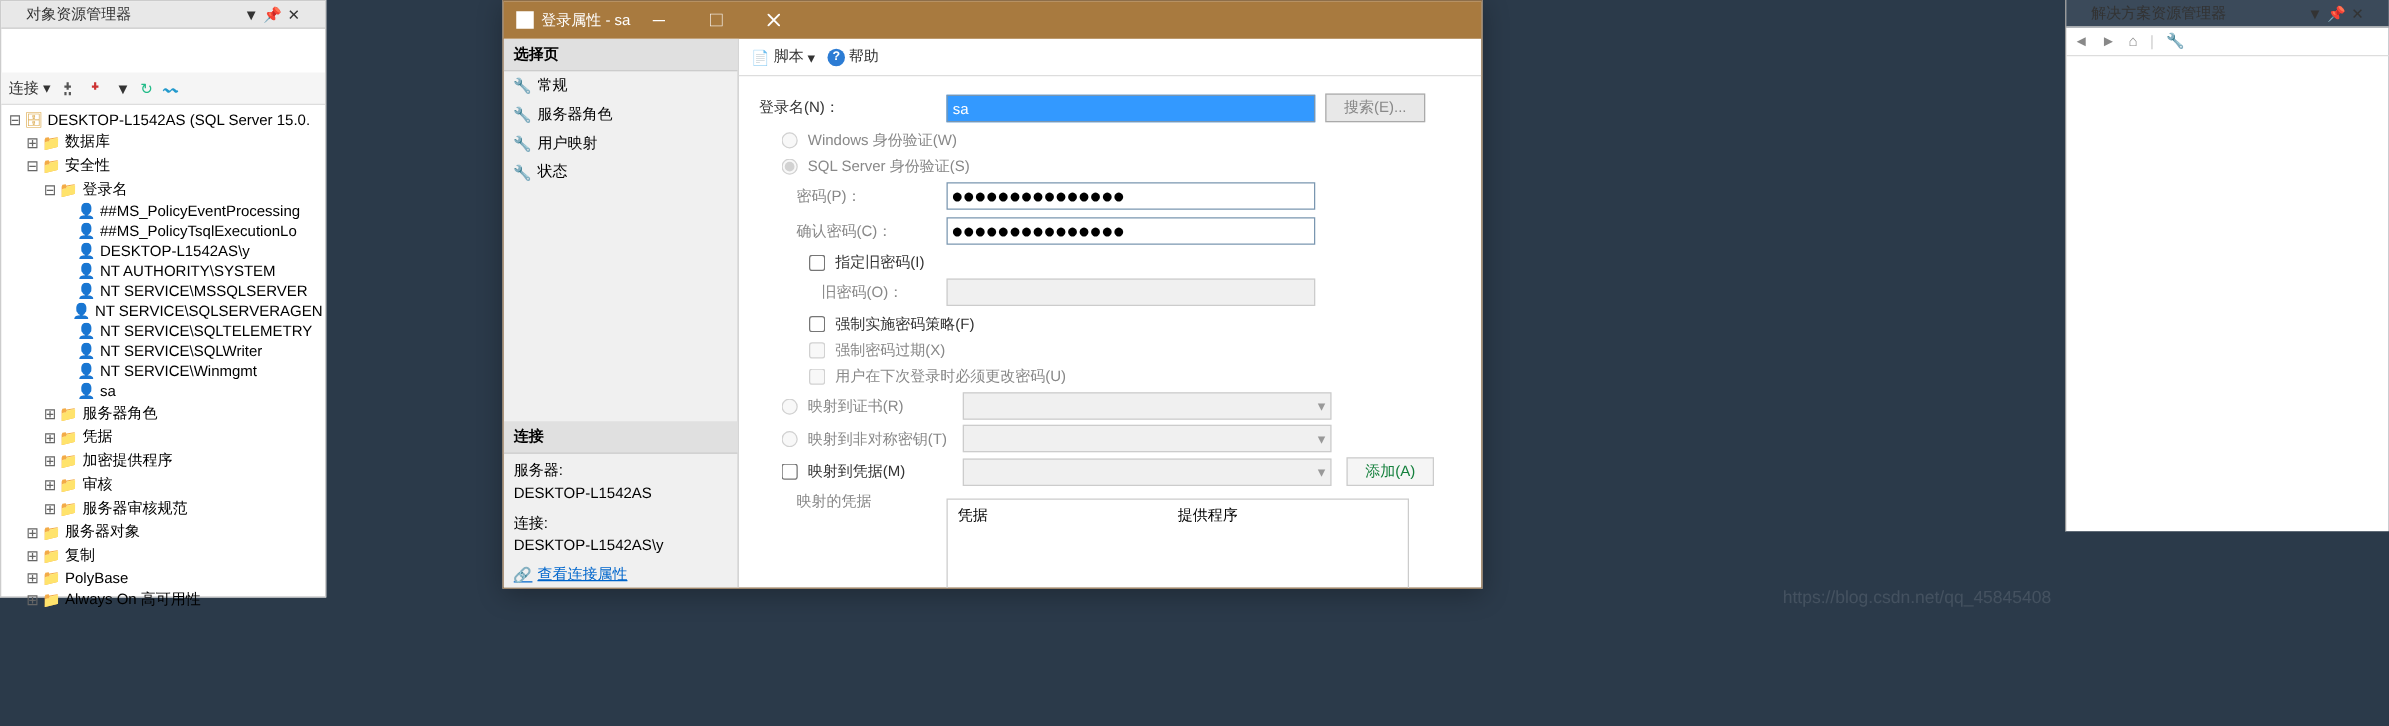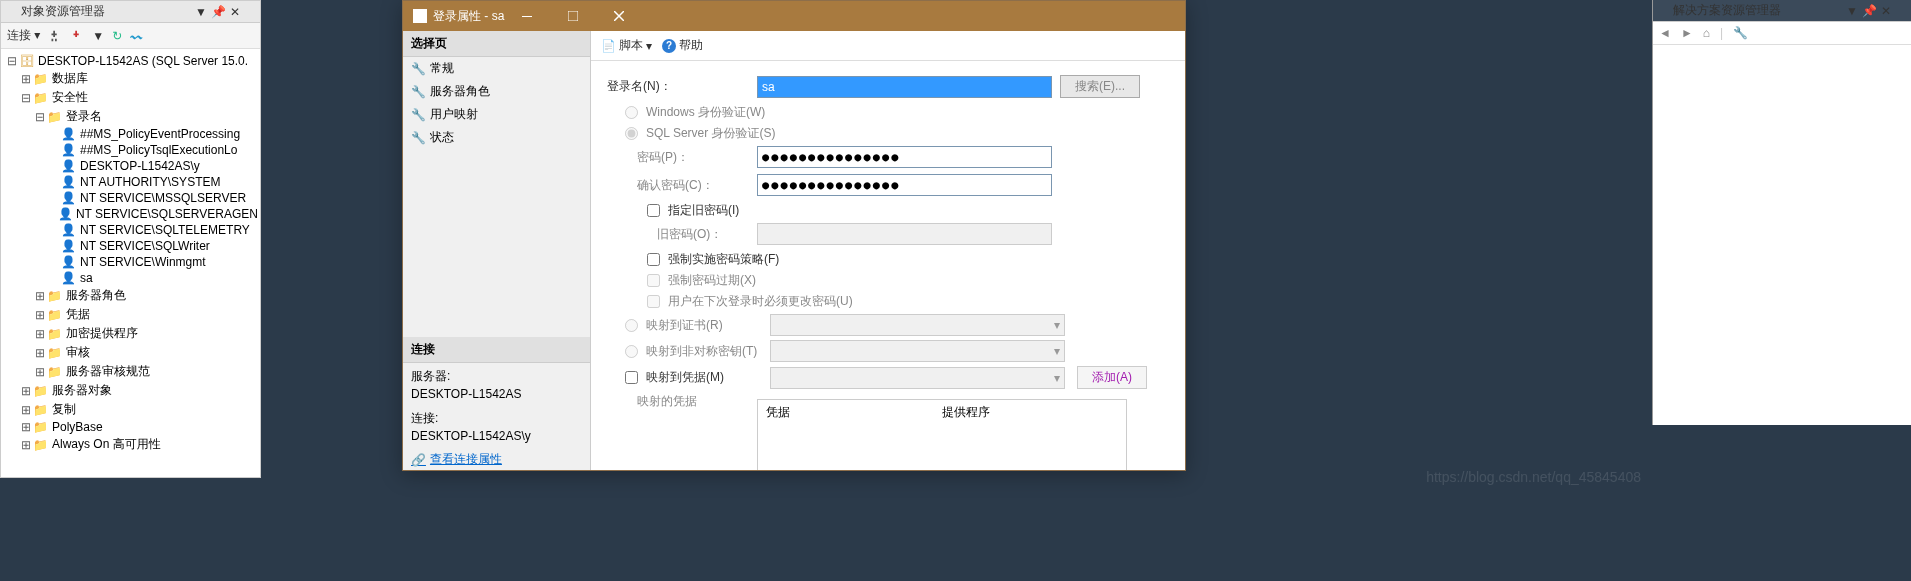--- a/index.html
+++ b/index.html
@@ -4,21 +4,21 @@
 <style>
 * { box-sizing: border-box; margin: 0; padding: 0; font-family: "Microsoft YaHei", "Segoe UI", Tahoma, sans-serif; font-size: 12px; }
 body { background: #2b3a4a; width: 1911px; height: 581px; overflow: hidden; position: relative; }
 
 
 .left-panel { position: absolute; left: 0; top: 0; width: 261px; height: 478px; background: #fff; border: 1px solid #ccc; }
 .panel-title { background: #e8e8e8; padding: 2px 20px; display: flex; align-items: center; justify-content: space-between; border-bottom: 1px solid #ccc; }
 .panel-title-text { color: #333; }
 .panel-title-icons { display: flex; gap: 4px; }
 .panel-title-icons span { cursor: pointer; color: #333; }
-.toolbar { padding: 4px 6px; display: flex; align-items: center; gap: 8px; border-bottom: 1px solid #ddd; background: #f5f5f5; }
+.toolbar { padding: 4px 6px; display: flex; align-items: center; gap: 8px; border-bottom: 1px solid #ddd; background: #f5f5f5; margin-top: 35px; }
 .toolbar-item { cursor: pointer; color: #333; }
 .tree { padding: 4px 2px; overflow: auto; height: calc(100% - 48px); }
 .tree-node { display: flex; align-items: center; padding: 1px 0; white-space: nowrap; cursor: pointer; }
 .tree-toggle { width: 14px; text-align: center; color: #666; }
 .tree-icon { width: 16px; height: 14px; margin-right: 3px; display: inline-flex; align-items: center; justify-content: center; }
 .folder-icon { color: #d9a441; }
 .user-icon { color: #555; }
 .db-icon { color: #d9a441; }
 .indent-0 { padding-left: 2px; }
 .indent-1 { padding-left: 16px; }
@@ -55,21 +55,21 @@
 .form-label.sub2 { padding-left: 50px; color: #888; }
 .form-input { flex: 1; max-width: 295px; padding: 2px 4px; border: 1px solid #7a96b0; height: 22px; }
 .form-input.selected { background: #3399ff; color: #fff; }
 .form-input.pwd { letter-spacing: 2px; font-family: monospace; }
 .form-input[disabled] { background: #f0f0f0; color: #999; border-color: #ccc; }
 .search-btn { margin-left: 8px; padding: 2px 14px; border: 1px solid #aaa; background: #e8e8e8; cursor: pointer; color: #888; }
 .radio-row, .check-row { display: flex; align-items: center; gap: 4px; padding-left: 18px; margin-bottom: 4px; color: #888; }
 .check-row.enabled { color: #333; }
 .radio-row input, .check-row input { margin-right: 4px; }
 .select-like { flex: 1; max-width: 295px; padding: 2px 4px; border: 1px solid #ccc; background: #f0f0f0; height: 22px; display: flex; align-items: center; justify-content: space-between; color: #999; }
-.add-btn { margin-left: 8px; padding: 2px 14px; border: 1px solid #ccc; background: #f5f5f5; color: #a21caf; }
+.add-btn { margin-left: 8px; padding: 2px 14px; border: 1px solid #ccc; background: #f5f5f5; color: #15803d; }
 .cred-table { margin-top: 6px; border: 1px solid #ccc; height: 90px; }
 .cred-header { display: flex; padding: 4px 8px; }
 .cred-header div { flex: 1; }
 
 
 .right-panel { position: absolute; right: 0; top: 0; width: 259px; height: 425px; background: #fff; border-left: 1px solid #999; }
 .right-toolbar { padding: 4px 6px; display: flex; align-items: center; gap: 10px; border-bottom: 1px solid #ddd; color: #888; }
 .right-toolbar .nav-arrow { cursor: pointer; }
 
 .watermark { position: absolute; right: 270px; bottom: 96px; color: rgba(255,255,255,0.12); font-size: 14px; }

